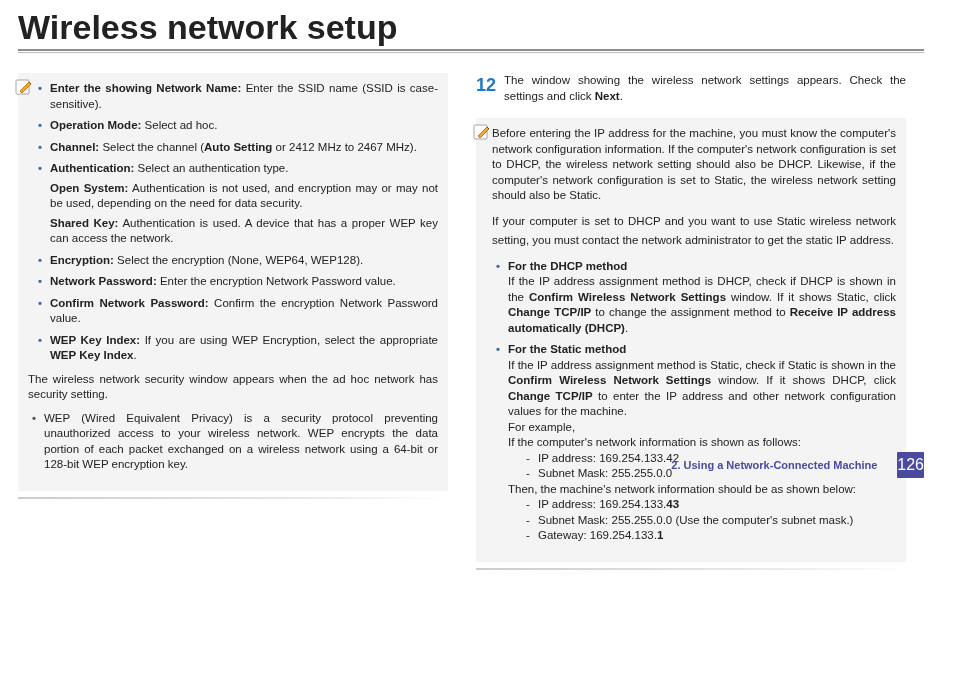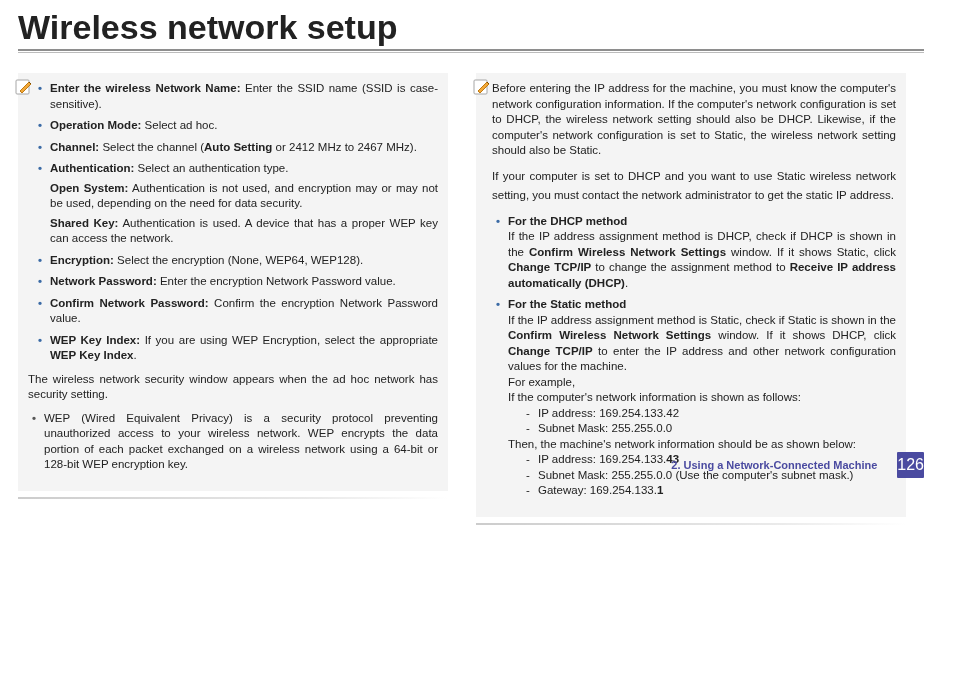--- a/index.html
+++ b/index.html
@@ -51,39 +51,46 @@
       <div class="note-box">
         <div class="note-icon">
           <svg viewBox="0 0 20 20">
               <rect x="2" y="3" width="13" height="14" rx="1" fill="#fff" stroke="#a6a6a6"></rect>
               <path d="M6 14 L15 5 L17 7 L8 16 Z" fill="#f2a838" stroke="#c07a12"></path>
               <path d="M15 5 L17 7" stroke="#7a4a00"></path>
             </svg>
         </div>
         <div class="note-content">
           <ul class="bullet-list" id="left-bullets">
-              <li><b>Enter the wireless Network Name:</b> Enter the SSID name (SSID is case-sensitive).</li>
+              <li><b>Enter the showing Network Name:</b> Enter the SSID name (SSID is case-sensitive).</li>
               <li><b>Operation Mode:</b> Select ad hoc.</li>
               <li><b>Channel:</b> Select the channel (<b>Auto Setting</b> or 2412 MHz to 2467 MHz).</li>
               <li><b>Authentication:</b> Select an authentication type.<div class="sub" style="margin-left: 0px; margin-top: 4px;"><b>Open System:</b> Authentication is not used, and encryption may or may not be used, depending on the need for data security.</div><div class="sub" style="margin-left: 0px; margin-top: 4px;"><b>Shared Key:</b> Authentication is used. A device that has a proper WEP key can access the network.</div></li>
               <li><b>Encryption:</b> Select the encryption (None, WEP64, WEP128).</li>
               <li><b>Network Password:</b> Enter the encryption Network Password value.</li>
               <li><b>Confirm Network Password:</b> Confirm the encryption Network Password value.</li>
               <li><b>WEP Key Index:</b> If you are using WEP Encryption, select the appropriate <b>WEP Key Index</b>.</li>
             </ul>
           <div class="para" style="margin-left:-6px;">The wireless network security window appears when the ad hoc network has security setting.</div>
           <ul class="bullet-list plain-bullet" style="margin-left:-6px;">
             <li>WEP (Wired Equivalent Privacy) is a security protocol preventing unauthorized access to your wireless network. WEP encrypts the data portion of each packet exchanged on a wireless network using a 64-bit or 128-bit WEP encryption key.</li>
           </ul>
         </div>
       </div>
       <div class="bendline"></div>
     </div>
 
     <div class="col">
+      <div class="step">
+        <div class="step-num">12</div>
+        <div class="step-body">
+          <span>The window showing the wireless network settings appears. Check the settings and click </span><b>Next</b><span>.</span>
+        </div>
+        <div style="clear:both"></div>
+      </div>
 
       <div class="note-box">
         <div class="note-icon">
           <svg viewBox="0 0 20 20">
               <rect x="2" y="3" width="13" height="14" rx="1" fill="#fff" stroke="#a6a6a6"></rect>
               <path d="M6 14 L15 5 L17 7 L8 16 Z" fill="#f2a838" stroke="#c07a12"></path>
               <path d="M15 5 L17 7" stroke="#7a4a00"></path>
             </svg>
         </div>
         <div class="note-content">

